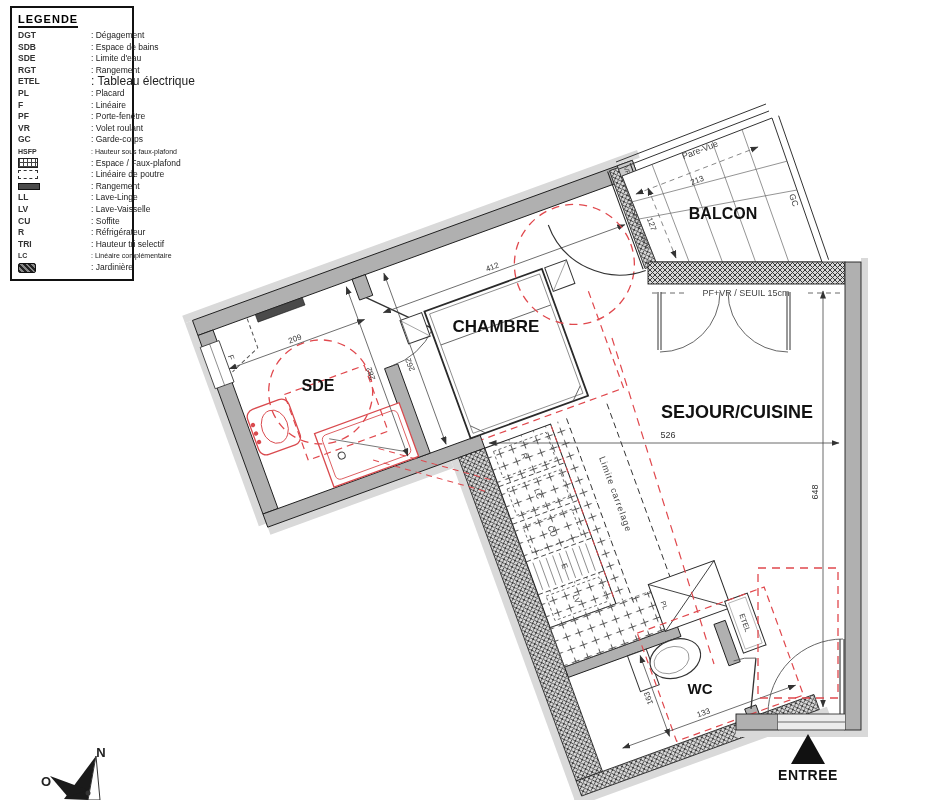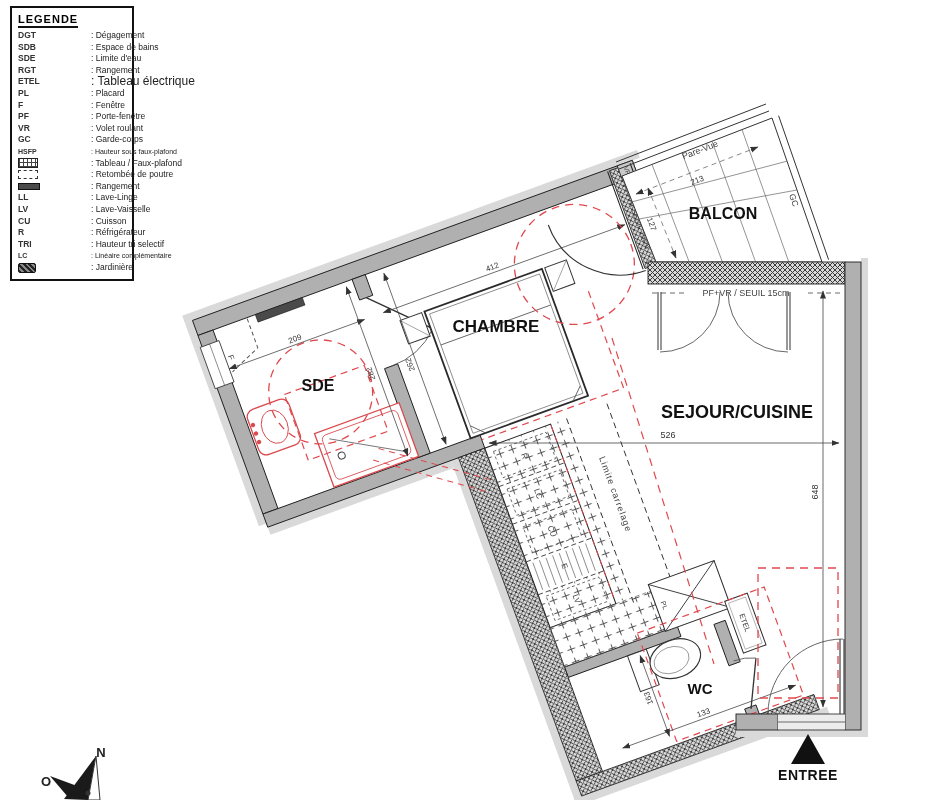--- a/index.html
+++ b/index.html
@@ -53,61 +53,61 @@
   <div class="row sm2">
       <span class="ab">ETEL</span>
       <span class="lb">Tableau électrique</span>
     </div>
   <div class="row">
       <span class="ab">PL</span>
       <span class="lb">Placard</span>
     </div>
   <div class="row">
       <span class="ab">F</span>
-      <span class="lb">Fenêtre</span>
+      <span class="lb">Linéaire</span>
     </div>
   <div class="row">
       <span class="ab">PF</span>
       <span class="lb">Porte-fenêtre</span>
     </div>
   <div class="row">
       <span class="ab">VR</span>
       <span class="lb">Volet roulant</span>
     </div>
   <div class="row">
       <span class="ab">GC</span>
       <span class="lb">Garde-corps</span>
     </div>
   <div class="row sm">
       <span class="ab">HSFP</span>
       <span class="lb">Hauteur sous faux-plafond</span>
     </div>
   <div class="row">
       <span class="ab"><i class="ic ic-soffite"></i></span>
-      <span class="lb">Tableau / Faux-plafond</span>
+      <span class="lb">Espace / Faux-plafond</span>
     </div>
   <div class="row">
       <span class="ab"><i class="ic ic-beam"></i></span>
-      <span class="lb">Retombée de poutre</span>
+      <span class="lb">Linéaire de poutre</span>
     </div>
   <div class="row">
       <span class="ab"><i class="ic ic-radiator"></i></span>
       <span class="lb">Rangement</span>
     </div>
   <div class="row">
       <span class="ab">LL</span>
       <span class="lb">Lave-Linge</span>
     </div>
   <div class="row">
       <span class="ab">LV</span>
       <span class="lb">Lave-Vaisselle</span>
     </div>
   <div class="row">
       <span class="ab">CU</span>
-      <span class="lb">Cuisson</span>
+      <span class="lb">Soffite</span>
     </div>
   <div class="row">
       <span class="ab">R</span>
       <span class="lb">Réfrigérateur</span>
     </div>
   <div class="row">
       <span class="ab">TRI</span>
       <span class="lb">Hauteur tri selectif</span>
     </div>
   <div class="row sm">

